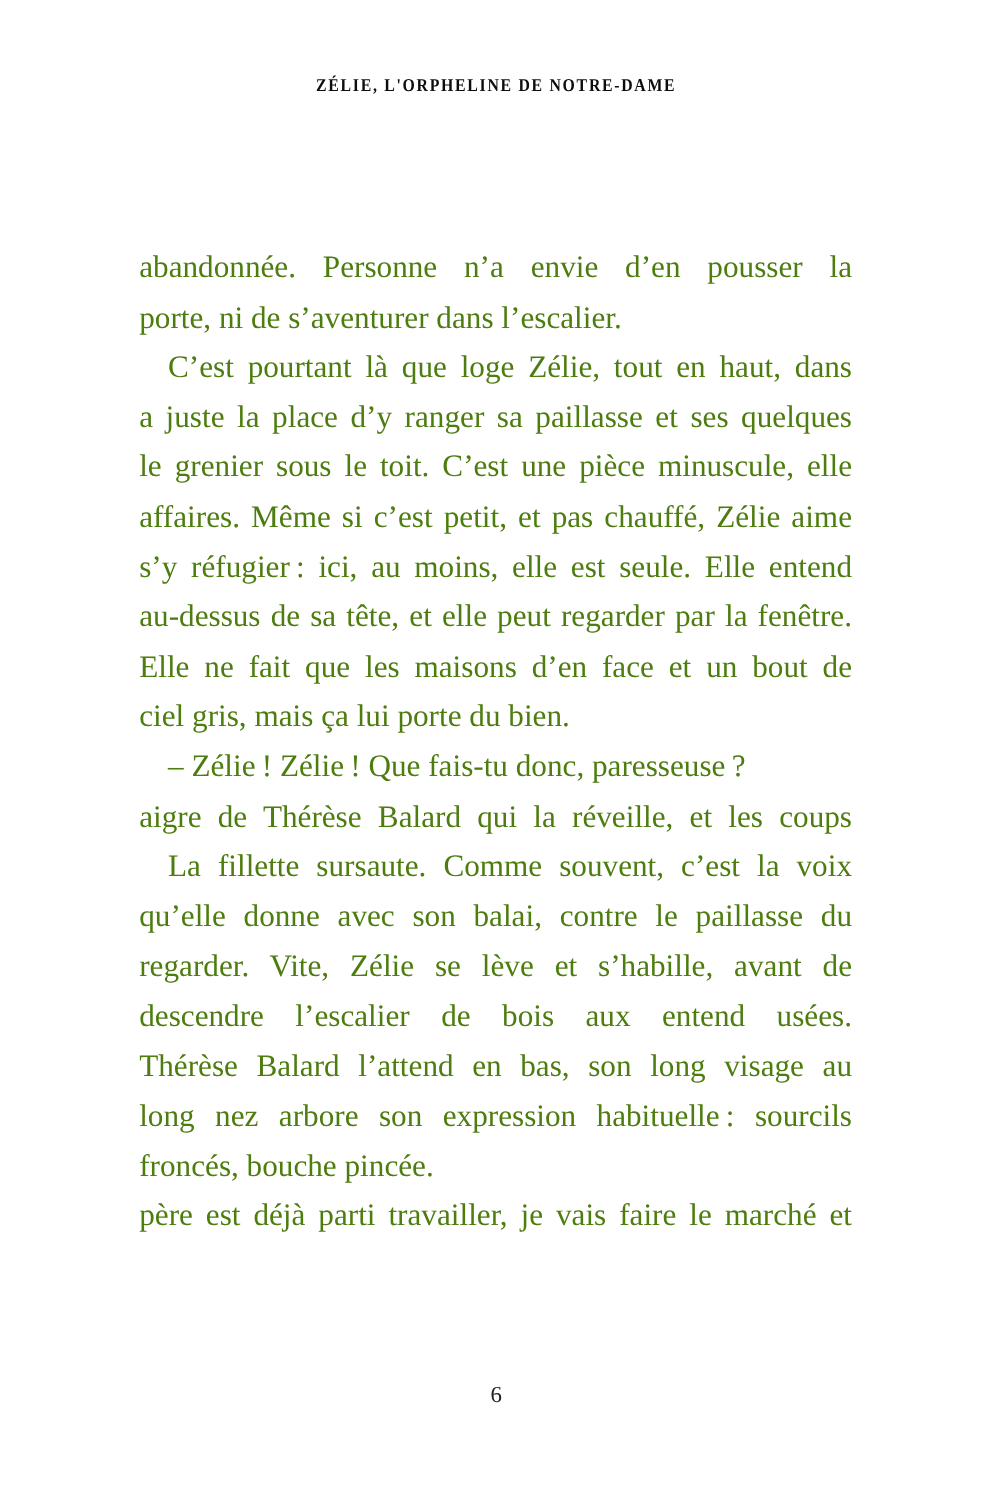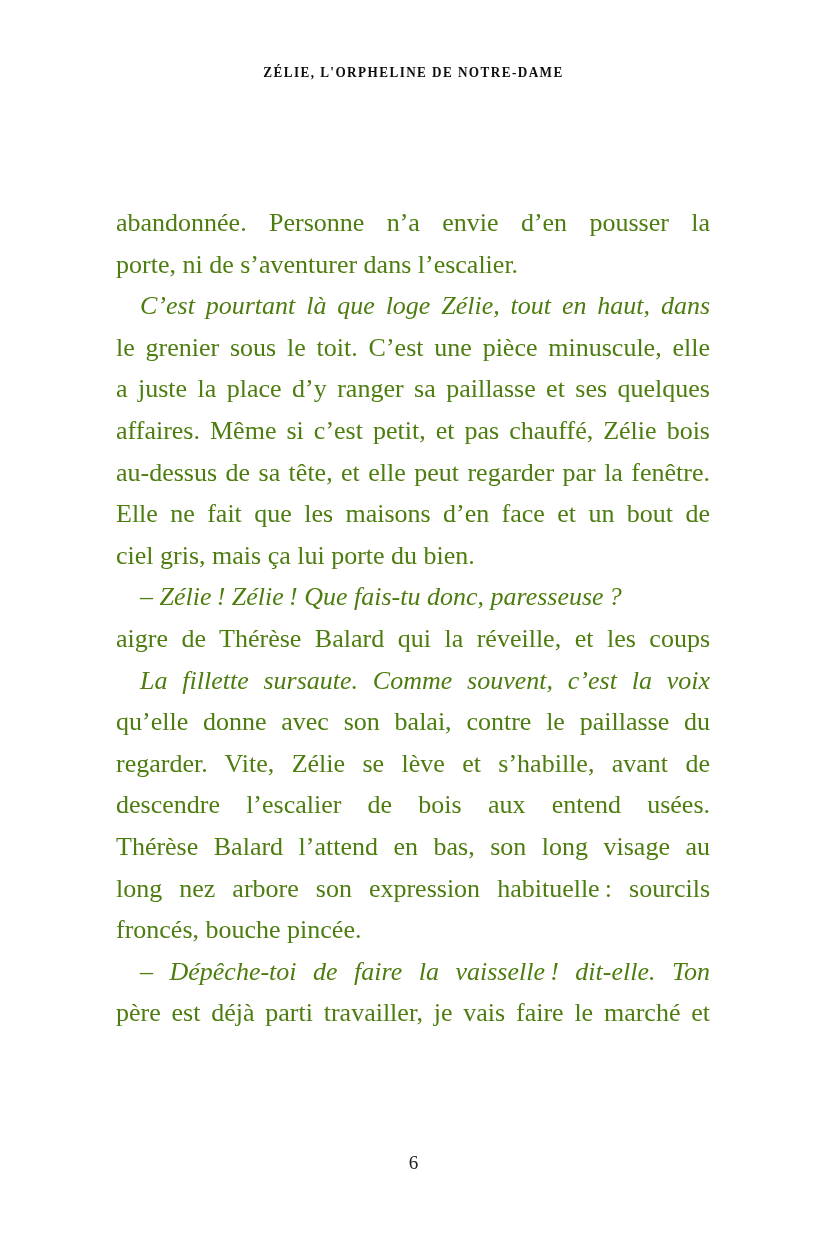--- a/index.html
+++ b/index.html
@@ -48,21 +48,20 @@
     height: 41.6px;
     overflow: hidden;
     white-space: normal;
   }
   .line.end {
     text-align: center;
     text-align-last: left;
   }
   .line.indent {
     text-indent: 24px;
-    font-style: italic;
   }
   .page-number {
     position: absolute;
     top: 1152px;
     left: 0;
     width: 827px;
     text-align: center;
     font-size: 19px;
     color: #222222;
   }
@@ -71,34 +70,34 @@
 <body>
 
 <div class="page">
 
   <div class="running-header">ZÉLIE, L'ORPHELINE DE NOTRE-DAME</div>
 
   <div class="text-block">
       <div class="line">abandonnée. Personne n’a envie d’en pousser la</div>
       <div class="line end">porte, ni de s’aventurer dans l’escalier.</div>
       <div class="line indent">C’est pourtant là que loge Zélie, tout en haut, dans</div>
+      <div class="line">a juste la place d’y ranger sa paillasse et ses quelques</div>
       <div class="line">le grenier sous le toit. C’est une pièce minuscule, elle</div>
-      <div class="line">a juste la place d’y ranger sa paillasse et ses quelques</div>
-      <div class="line">affaires. Même si c’est petit, et pas chauffé, Zélie bois</div>
+      <div class="line">affaires. Même si c’est petit, et pas chauffé, Zélie aime</div>
+      <div class="line">s’y réfugier : ici, au moins, elle est seule. Elle entend</div>
       <div class="line">au-dessus de sa tête, et elle peut regarder par la fenêtre.</div>
       <div class="line">Elle ne fait que les maisons d’en face et un bout de</div>
       <div class="line end">ciel gris, mais ça lui porte du bien.</div>
       <div class="line indent end">– Zélie ! Zélie ! Que fais-tu donc, paresseuse ?</div>
       <div class="line">aigre de Thérèse Balard qui la réveille, et les coups</div>
       <div class="line indent">La fillette sursaute. Comme souvent, c’est la voix</div>
       <div class="line">qu’elle donne avec son balai, contre le paillasse du</div>
       <div class="line">regarder. Vite, Zélie se lève et s’habille, avant de</div>
       <div class="line">descendre l’escalier de bois aux entend usées.</div>
       <div class="line">Thérèse Balard l’attend en bas, son long visage au</div>
       <div class="line">long nez arbore son expression habituelle : sourcils</div>
       <div class="line end">froncés, bouche pincée.</div>
-      <div class="line indent">– Dépêche-toi de faire la vaisselle ! dit-elle. Ton</div>
       <div class="line">père est déjà parti travailler, je vais faire le marché et</div>
     </div>
 
   <div class="page-number">6</div>
 
 </div>
 
 </body></html>

